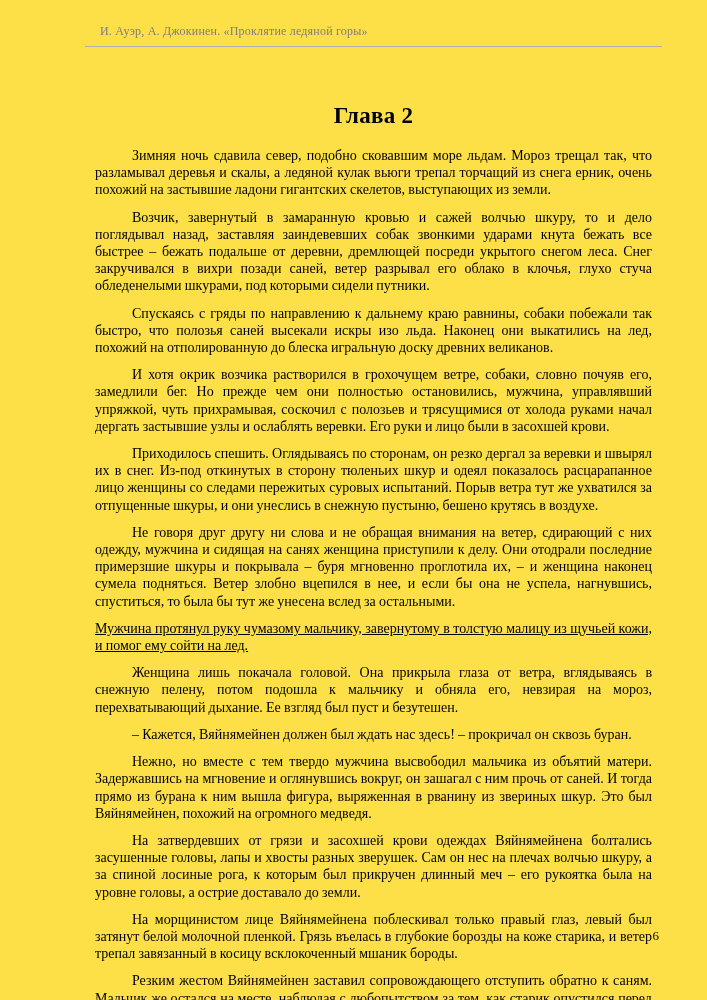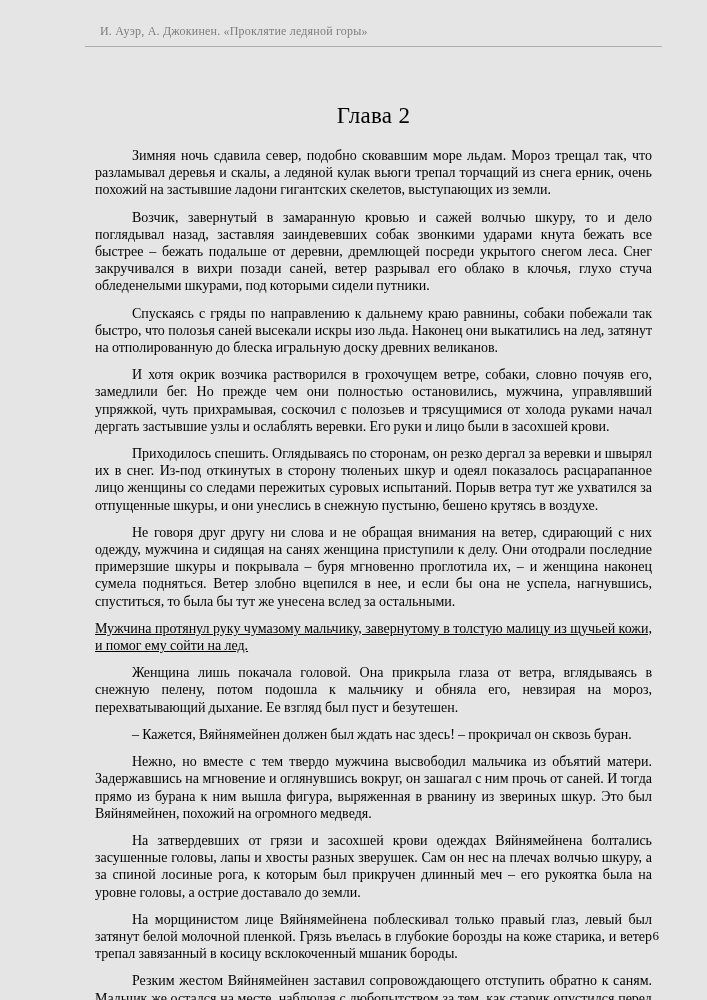--- a/index.html
+++ b/index.html
@@ -13,37 +13,37 @@
     font-family: "Liberation Serif", serif;
     color: #000000;
   }
   .page {
     position: relative;
     width: 707px;
     height: 1000px;
     box-sizing: border-box;
     padding: 24px 45px 0 85px;
     overflow: hidden;
-    background: #e5e5e5;
+    background: #fde047;
   }
   .running-header {
     font-size: 12px;
     color: #7d7d7d;
     padding-left: 15px;
     letter-spacing: 0.2px;
     white-space: nowrap;
   }
   .header-rule {
     border: none;
     border-top: 1px solid #adadad;
     margin: 7px 0 0 0;
   }
   .chapter-title {
     font-size: 23px;
-    font-weight: normal;
+    font-weight: bold;
     text-align: center;
     margin: 56px 0 18px 0;
     letter-spacing: 0.3px;
   }
   .text-block {
     font-size: 14px;
     line-height: 17.2px;
     text-align: justify;
     hyphens: auto;
     -webkit-hyphens: auto;
@@ -75,21 +75,21 @@
     <span>И. Ауэр, А. Джокинен.  «Проклятие ледяной горы»</span>
   </header>
 
   <hr class="header-rule">
 
   <h1 class="chapter-title">Глава 2</h1>
 
   <main class="text-block">
     <p>Зимняя ночь сдавила север, подобно сковавшим море льдам. Мороз трещал так, что разламывал деревья и скалы, а ледяной кулак вьюги трепал торчащий из снега ерник, очень похожий на застывшие ладони гигантских скелетов, выступающих из земли.</p>
     <p>Возчик, завернутый в замаранную кровью и сажей волчью шкуру, то и дело поглядывал назад, заставляя заиндевевших собак звонкими ударами кнута бежать все быстрее – бежать подальше от деревни, дремлющей посреди укрытого снегом леса. Снег закручивался в вихри позади саней, ветер разрывал его облако в клочья, глухо стуча обледенелыми шкурами, под которыми сидели путники.</p>
-    <p>Спускаясь с гряды по направлению к дальнему краю равнины, собаки побежали так быстро, что полозья саней высекали искры изо льда. Наконец они выкатились на лед, затянут на отполированную до блеска игральную доску древних великанов.</p>
+    <p>Спускаясь с гряды по направлению к дальнему краю равнины, собаки побежали так быстро, что полозья саней высекали искры изо льда. Наконец они выкатились на лед, похожий на отполированную до блеска игральную доску древних великанов.</p>
     <p>И хотя окрик возчика растворился в грохочущем ветре, собаки, словно почуяв его, замедлили бег. Но прежде чем они полностью остановились, мужчина, управлявший упряжкой, чуть прихрамывая, соскочил с полозьев и трясущимися от холода руками начал дергать застывшие узлы и ослаблять веревки. Его руки и лицо были в засохшей крови.</p>
     <p>Приходилось спешить. Оглядываясь по сторонам, он резко дергал за веревки и швырял их в снег. Из-под откинутых в сторону тюленьих шкур и одеял показалось расцарапанное лицо женщины со следами пережитых суровых испытаний. Порыв ветра тут же ухватился за отпущенные шкуры, и они унеслись в снежную пустыню, бешено крутясь в воздухе.</p>
     <p>Не говоря друг другу ни слова и не обращая внимания на ветер, сдирающий с них одежду, мужчина и сидящая на санях женщина приступили к делу. Они отодрали последние примерзшие шкуры и покрывала – буря мгновенно проглотила их, – и женщина наконец сумела подняться. Ветер злобно вцепился в нее, и если бы она не успела, нагнувшись, спуститься, то была бы тут же унесена вслед за остальными.</p>
     <p class="no-indent">Мужчина протянул руку чумазому мальчику, завернутому в толстую малицу из щучьей кожи, и помог ему сойти на лед.</p>
     <p>Женщина лишь покачала головой. Она прикрыла глаза от ветра, вглядываясь в снежную пелену, потом подошла к мальчику и обняла его, невзирая на мороз, перехватывающий дыхание. Ее взгляд был пуст и безутешен.</p>
     <p>– Кажется, Вяйнямейнен должен был ждать нас здесь! – прокричал он сквозь буран.</p>
     <p>Нежно, но вместе с тем твердо мужчина высвободил мальчика из объятий матери. Задержавшись на мгновение и оглянувшись вокруг, он зашагал с ним прочь от саней. И тогда прямо из бурана к ним вышла фигура, выряженная в рванину из звериных шкур. Это был Вяйнямейнен, похожий на огромного медведя.</p>
     <p>На затвердевших от грязи и засохшей крови одеждах Вяйнямейнена болтались засушенные головы, лапы и хвосты разных зверушек. Сам он нес на плечах волчью шкуру, а за спиной лосиные рога, к которым был прикручен длинный меч – его рукоятка была на уровне головы, а острие доставало до земли.</p>
     <p>На морщинистом лице Вяйнямейнена поблескивал только правый глаз, левый был затянут белой молочной пленкой. Грязь въелась в глубокие борозды на коже старика, и ветер трепал завязанный в косицу всклокоченный мшаник бороды.</p>
     <p>Резким жестом Вяйнямейнен заставил сопровождающего отступить обратно к саням. Мальчик же остался на месте, наблюдая с любопытством за тем, как старик опустился перед ним на колени прямо в снег.</p>

